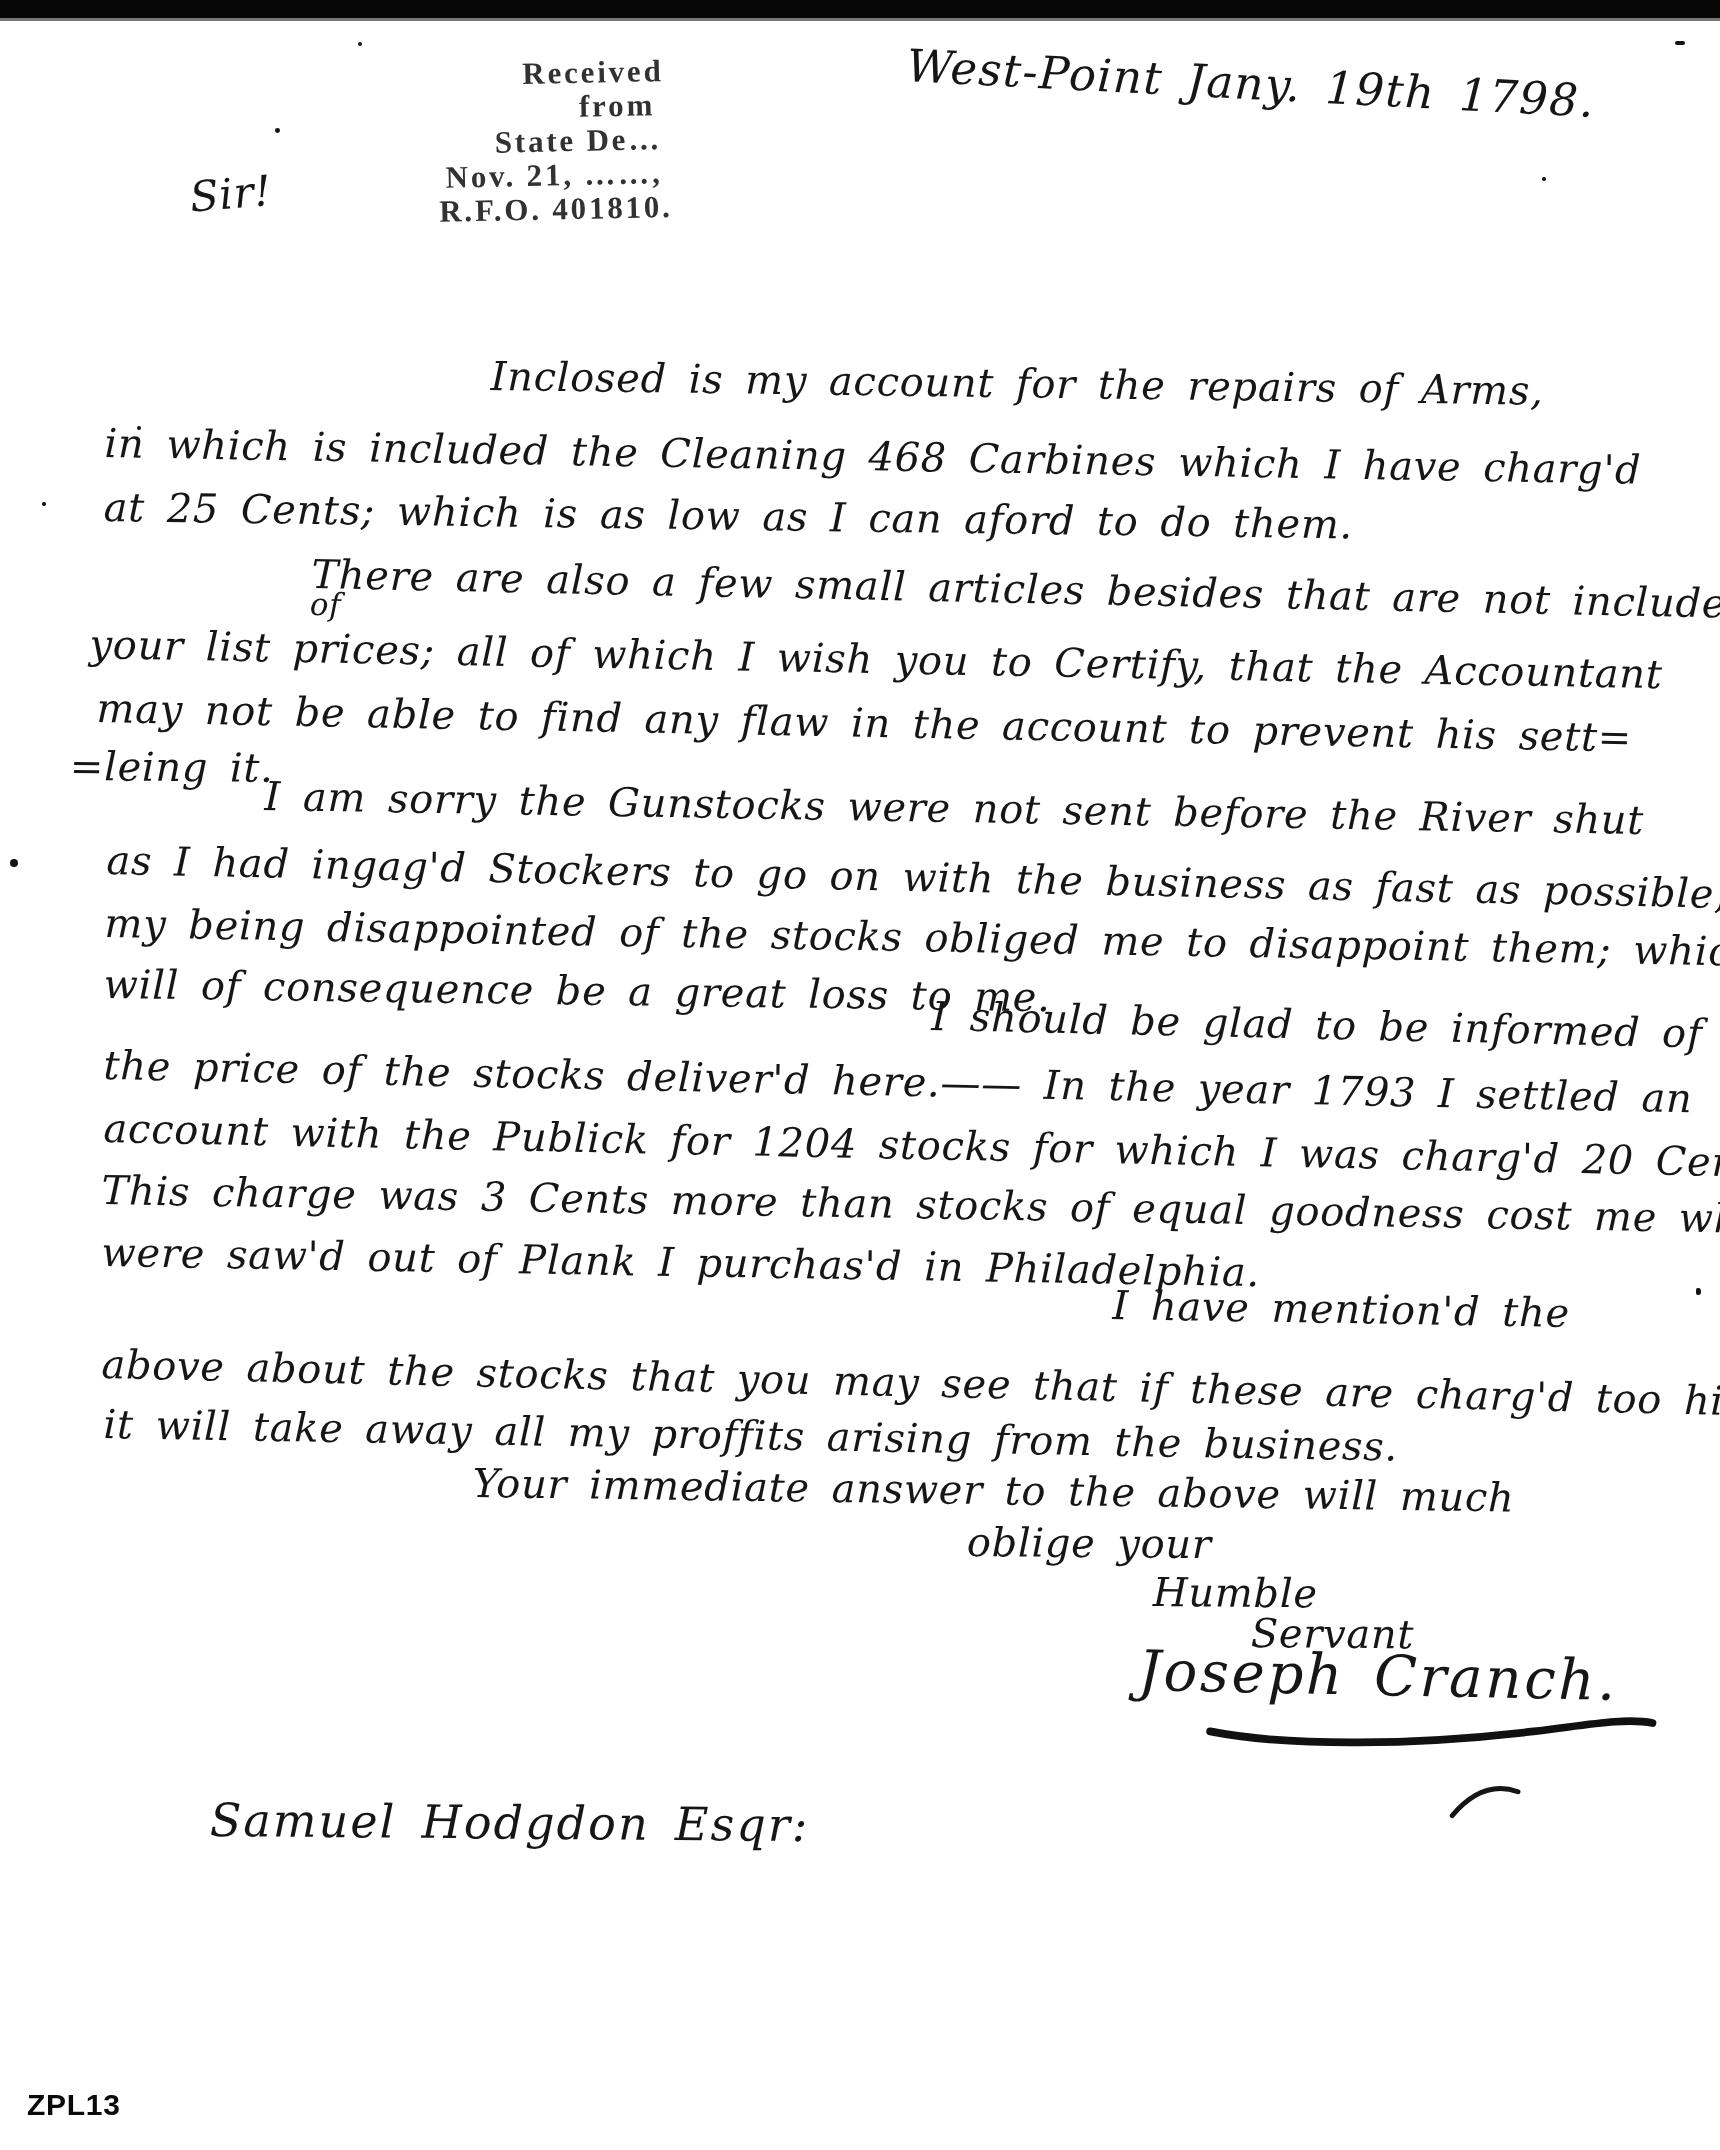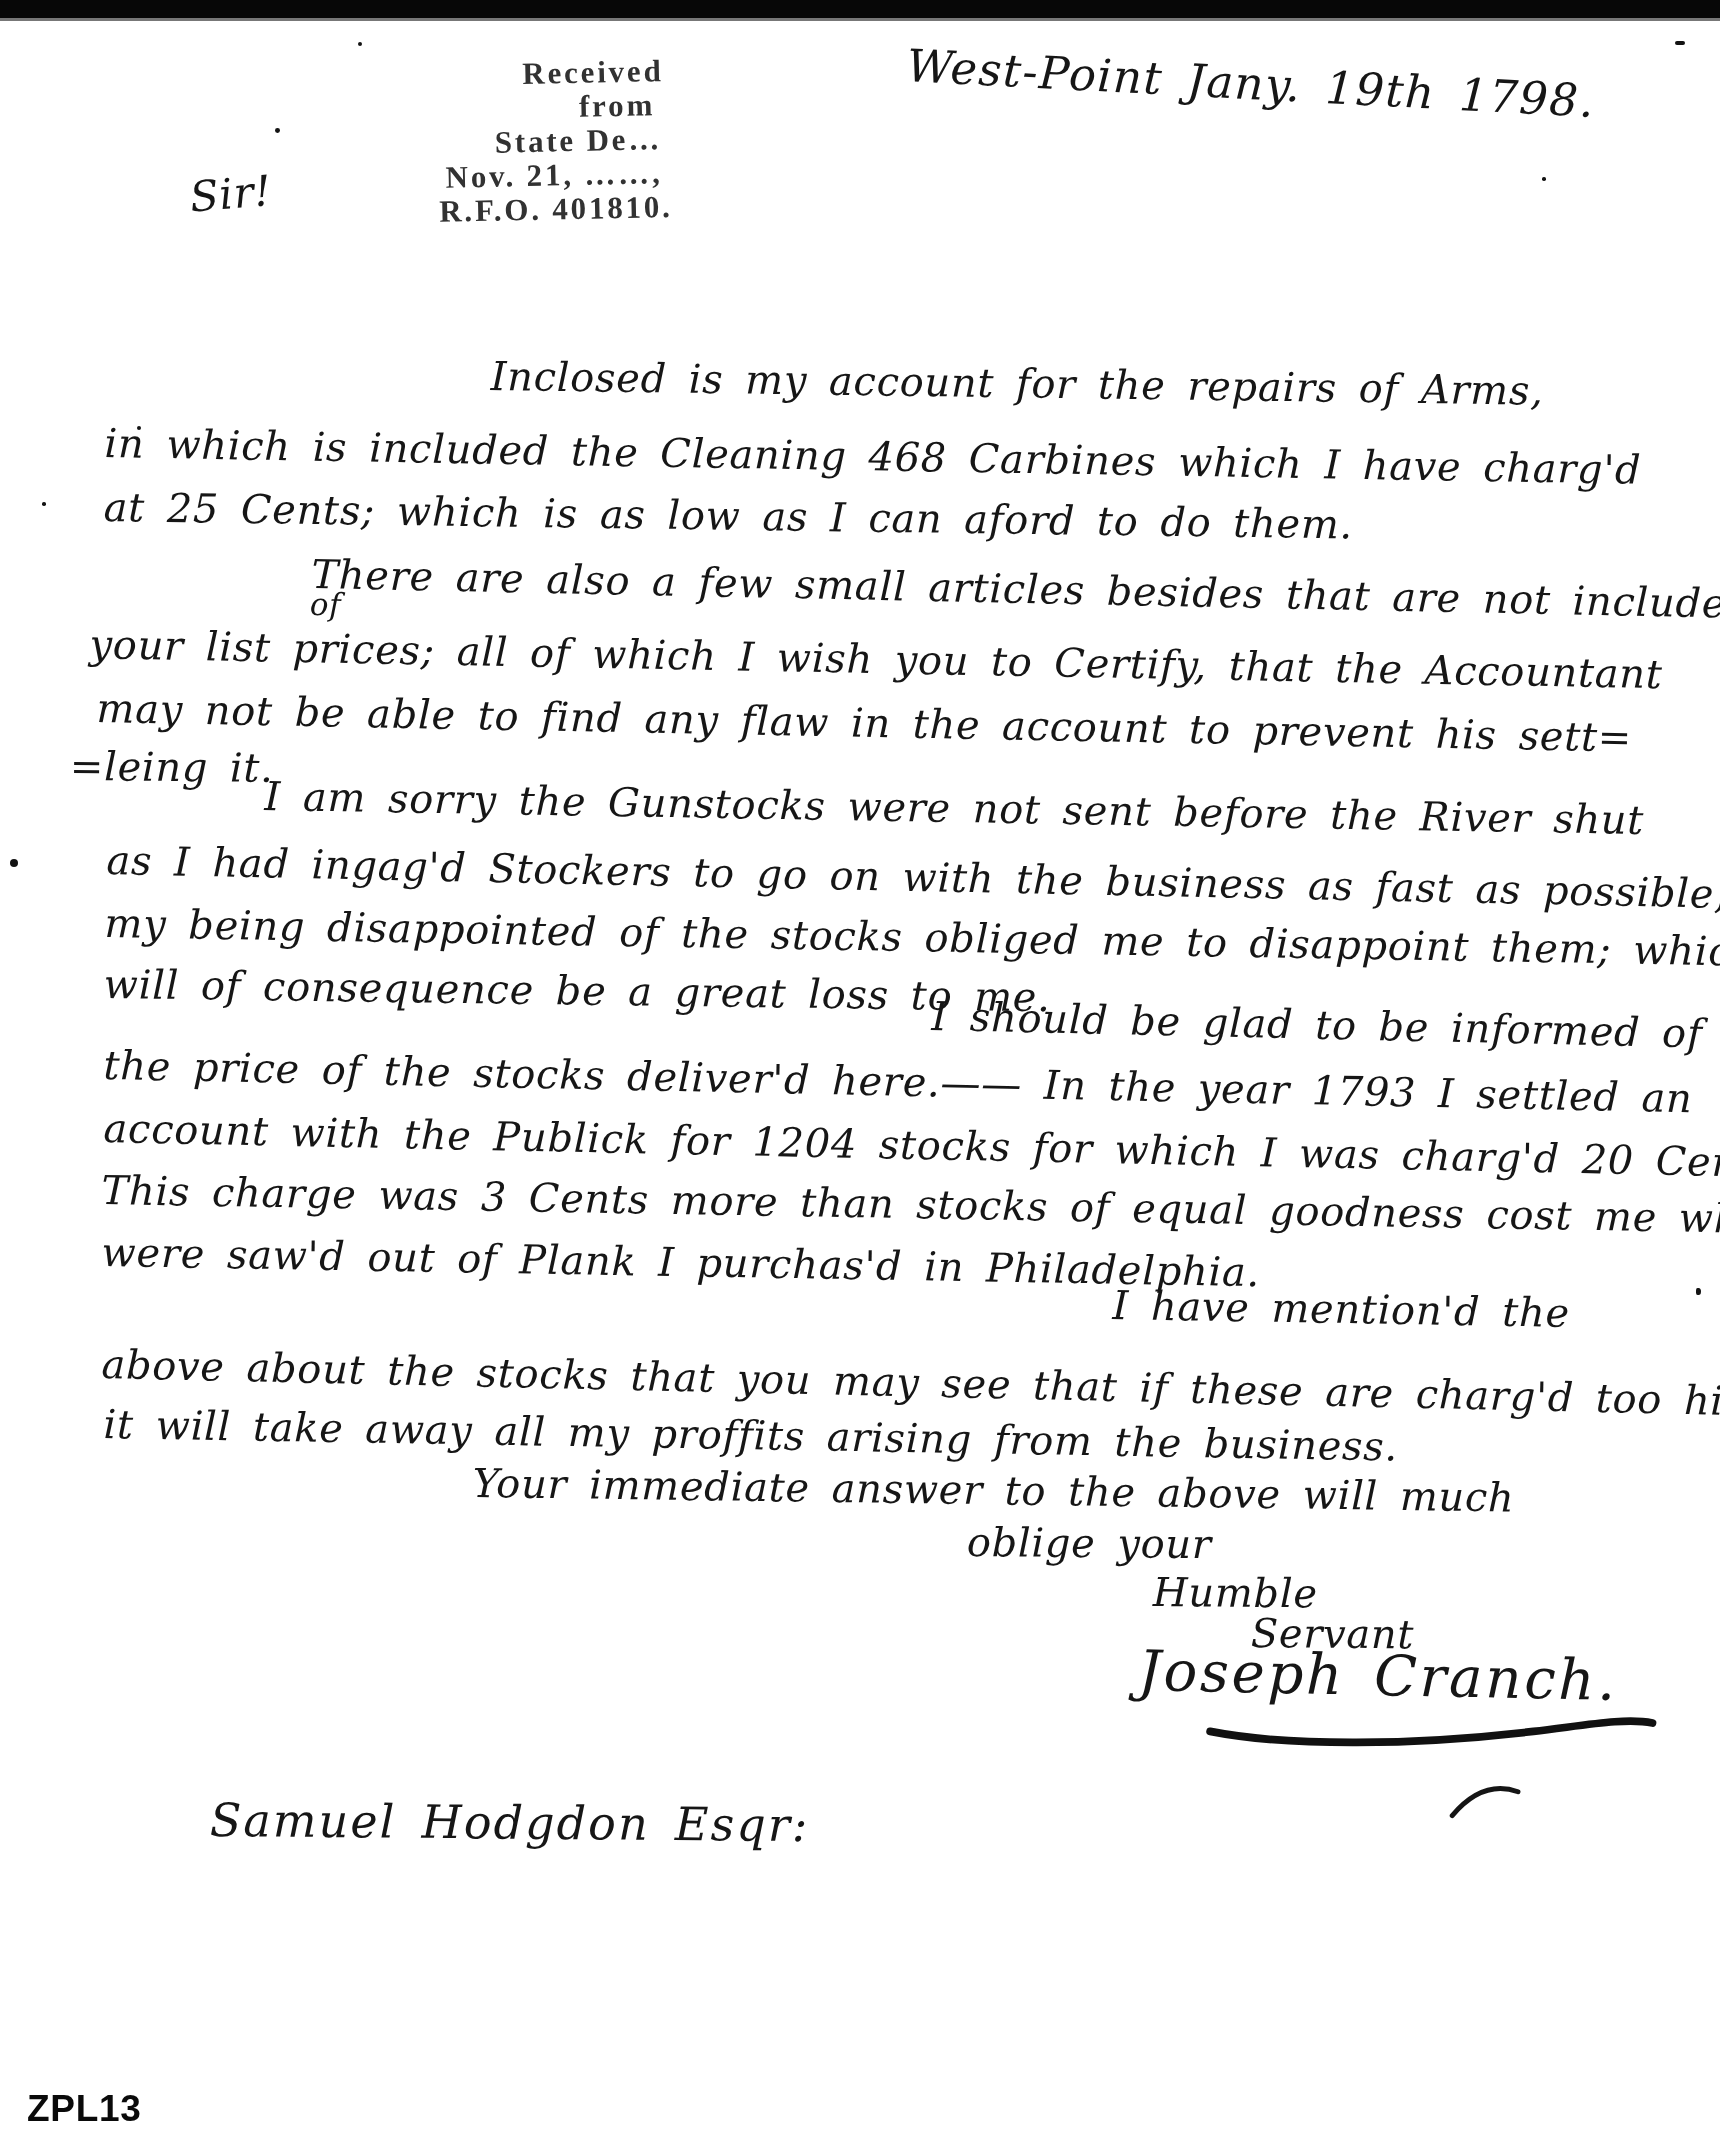--- a/index.html
+++ b/index.html
@@ -26,21 +26,21 @@
     position:absolute;left:429px;top:59px;transform:rotate(-1.2deg);
     transform-origin:left top;font-family:"Liberation Serif",serif;
     font-weight:700;color:#232323;opacity:.93;
   }
   .stamp .sl{font-size:31px;line-height:34px;letter-spacing:2.8px;white-space:nowrap;}
   
   .speck{position:absolute;background:#131313;border-radius:50%;}
   .code{
     position:absolute;left:27px;top:2088px;
     font-family:"Liberation Sans",sans-serif;font-weight:700;
-    font-size:37px;color:#0a0a0a;letter-spacing:0.7px;
+    font-size:30px;color:#0a0a0a;letter-spacing:0.7px;
   }
   .flourish{position:absolute;left:1204px;top:1695px;}
   .penmark{position:absolute;left:1448px;top:1775px;}
 </style>
 </head>
 <body>
 
 <div class="page">
 
   <div class="bar"></div>

